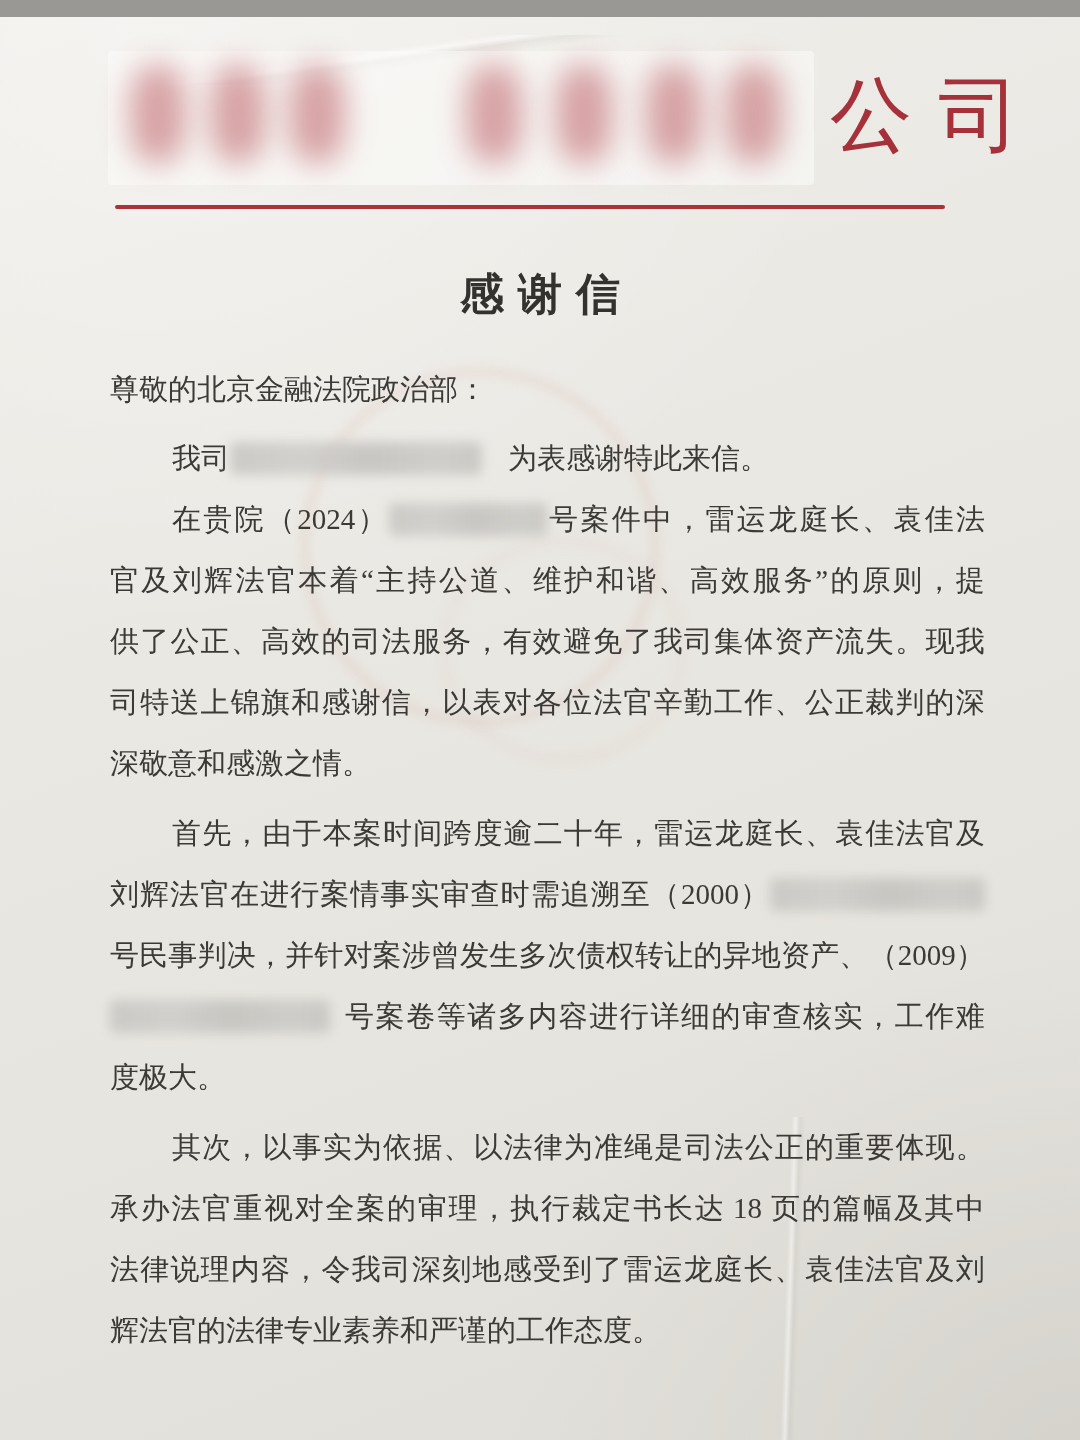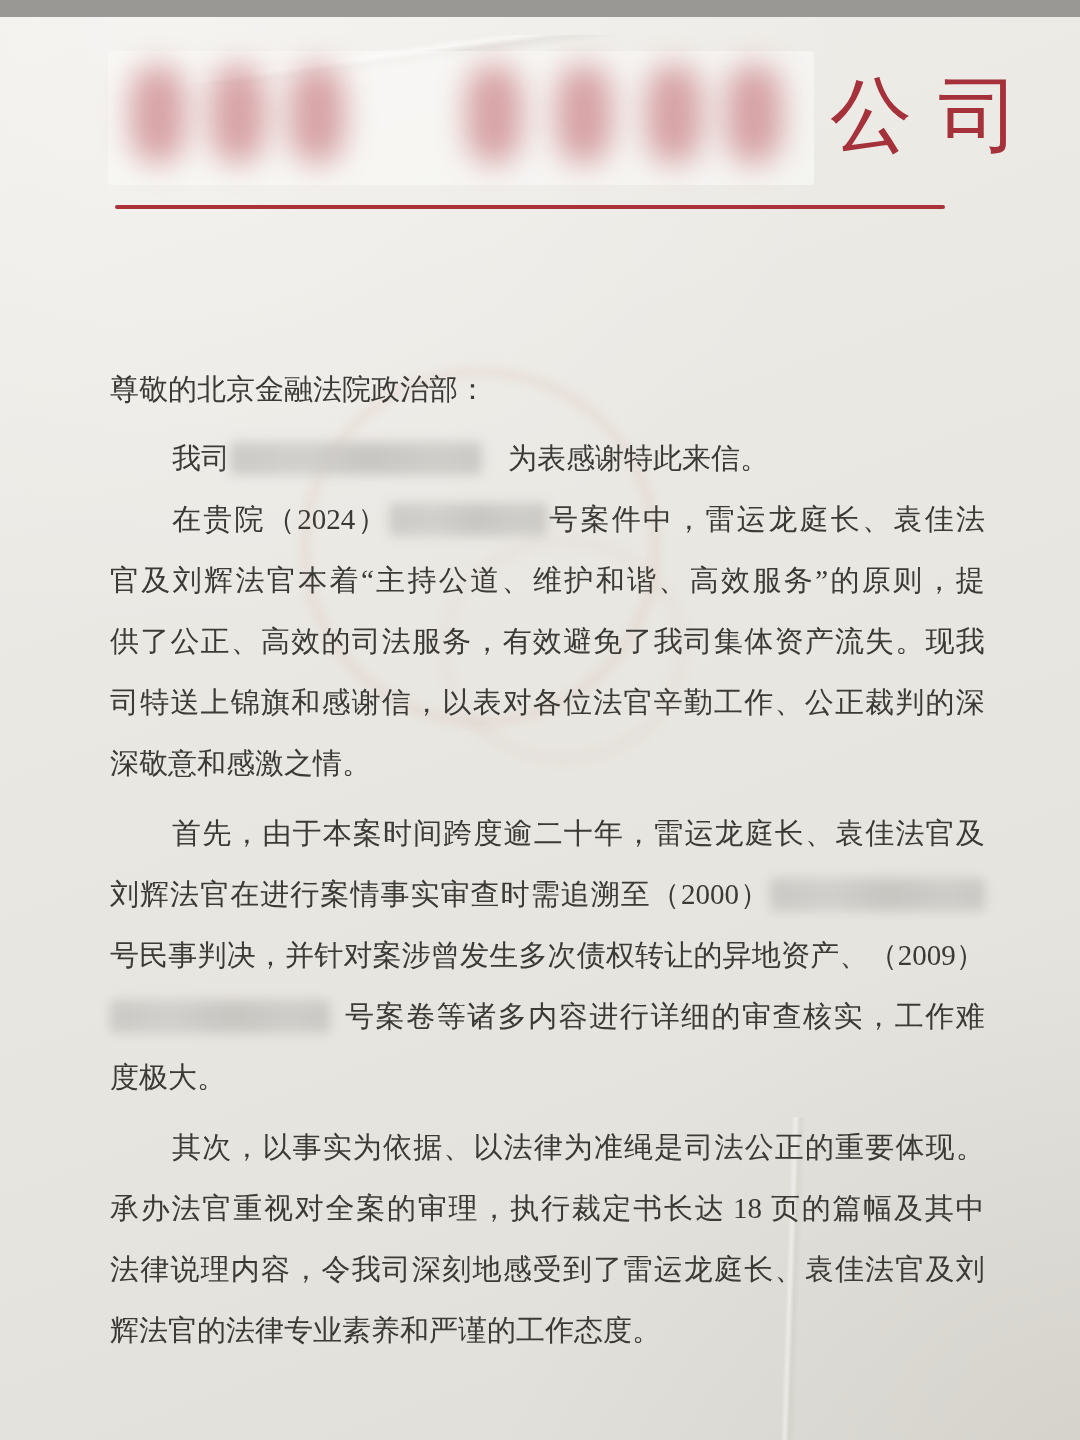--- a/index.html
+++ b/index.html
@@ -63,20 +63,21 @@
       <span class="blob" style="left:181px"></span>
       <span class="blob" style="left:358px"></span>
       <span class="blob" style="left:448px"></span>
       <span class="blob" style="left:538px"></span>
       <span class="blob" style="left:618px"></span>
     </div>
     <div class="company">公司</div>
     <div class="rule"></div>
   </header>
 
+  <h1 class="title">感谢信</h1>
 
   <main class="body">
       <div class="line salutation"><span class="ch">尊</span><span class="ch">敬</span><span class="ch">的</span><span class="ch">北</span><span class="ch">京</span><span class="ch">金</span><span class="ch">融</span><span class="ch">法</span><span class="ch">院</span><span class="ch">政</span><span class="ch">治</span><span class="ch">部</span><span class="ch">：</span></div>
       <div class="line" style="padding-left: 62px;"><span class="ch">我</span><span class="ch">司</span><span class="redact" style="width: 252px;"></span><span class="gapseg" style="width: 26px;"></span><span class="ch">为</span><span class="ch">表</span><span class="ch">感</span><span class="ch">谢</span><span class="ch">特</span><span class="ch">此</span><span class="ch">来</span><span class="ch">信</span><span class="ch">。</span></div>
       <div class="line justify" style="padding-left: 62px;"><span class="ch">在</span><span class="ch">贵</span><span class="ch">院</span><span class="ch">（</span><span class="ch">2024</span><span class="ch">）</span><span class="redact" style="width: 158px;"></span><span class="ch">号</span><span class="ch">案</span><span class="ch">件</span><span class="ch">中</span><span class="ch">，</span><span class="ch">雷</span><span class="ch">运</span><span class="ch">龙</span><span class="ch">庭</span><span class="ch">长</span><span class="ch">、</span><span class="ch">袁</span><span class="ch">佳</span><span class="ch">法</span></div>
       <div class="line justify"><span class="ch">官</span><span class="ch">及</span><span class="ch">刘</span><span class="ch">辉</span><span class="ch">法</span><span class="ch">官</span><span class="ch">本</span><span class="ch">着</span><span class="ch">“</span><span class="ch">主</span><span class="ch">持</span><span class="ch">公</span><span class="ch">道</span><span class="ch">、</span><span class="ch">维</span><span class="ch">护</span><span class="ch">和</span><span class="ch">谐</span><span class="ch">、</span><span class="ch">高</span><span class="ch">效</span><span class="ch">服</span><span class="ch">务</span><span class="ch">”</span><span class="ch">的</span><span class="ch">原</span><span class="ch">则</span><span class="ch">，</span><span class="ch">提</span></div>
       <div class="line justify"><span class="ch">供</span><span class="ch">了</span><span class="ch">公</span><span class="ch">正</span><span class="ch">、</span><span class="ch">高</span><span class="ch">效</span><span class="ch">的</span><span class="ch">司</span><span class="ch">法</span><span class="ch">服</span><span class="ch">务</span><span class="ch">，</span><span class="ch">有</span><span class="ch">效</span><span class="ch">避</span><span class="ch">免</span><span class="ch">了</span><span class="ch">我</span><span class="ch">司</span><span class="ch">集</span><span class="ch">体</span><span class="ch">资</span><span class="ch">产</span><span class="ch">流</span><span class="ch">失</span><span class="ch">。</span><span class="ch">现</span><span class="ch">我</span></div>
       <div class="line justify"><span class="ch">司</span><span class="ch">特</span><span class="ch">送</span><span class="ch">上</span><span class="ch">锦</span><span class="ch">旗</span><span class="ch">和</span><span class="ch">感</span><span class="ch">谢</span><span class="ch">信</span><span class="ch">，</span><span class="ch">以</span><span class="ch">表</span><span class="ch">对</span><span class="ch">各</span><span class="ch">位</span><span class="ch">法</span><span class="ch">官</span><span class="ch">辛</span><span class="ch">勤</span><span class="ch">工</span><span class="ch">作</span><span class="ch">、</span><span class="ch">公</span><span class="ch">正</span><span class="ch">裁</span><span class="ch">判</span><span class="ch">的</span><span class="ch">深</span></div>
       <div class="line"><span class="ch">深</span><span class="ch">敬</span><span class="ch">意</span><span class="ch">和</span><span class="ch">感</span><span class="ch">激</span><span class="ch">之</span><span class="ch">情</span><span class="ch">。</span></div>
       <div class="line justify para" style="padding-left: 62px;"><span class="ch">首</span><span class="ch">先</span><span class="ch">，</span><span class="ch">由</span><span class="ch">于</span><span class="ch">本</span><span class="ch">案</span><span class="ch">时</span><span class="ch">间</span><span class="ch">跨</span><span class="ch">度</span><span class="ch">逾</span><span class="ch">二</span><span class="ch">十</span><span class="ch">年</span><span class="ch">，</span><span class="ch">雷</span><span class="ch">运</span><span class="ch">龙</span><span class="ch">庭</span><span class="ch">长</span><span class="ch">、</span><span class="ch">袁</span><span class="ch">佳</span><span class="ch">法</span><span class="ch">官</span><span class="ch">及</span></div>

